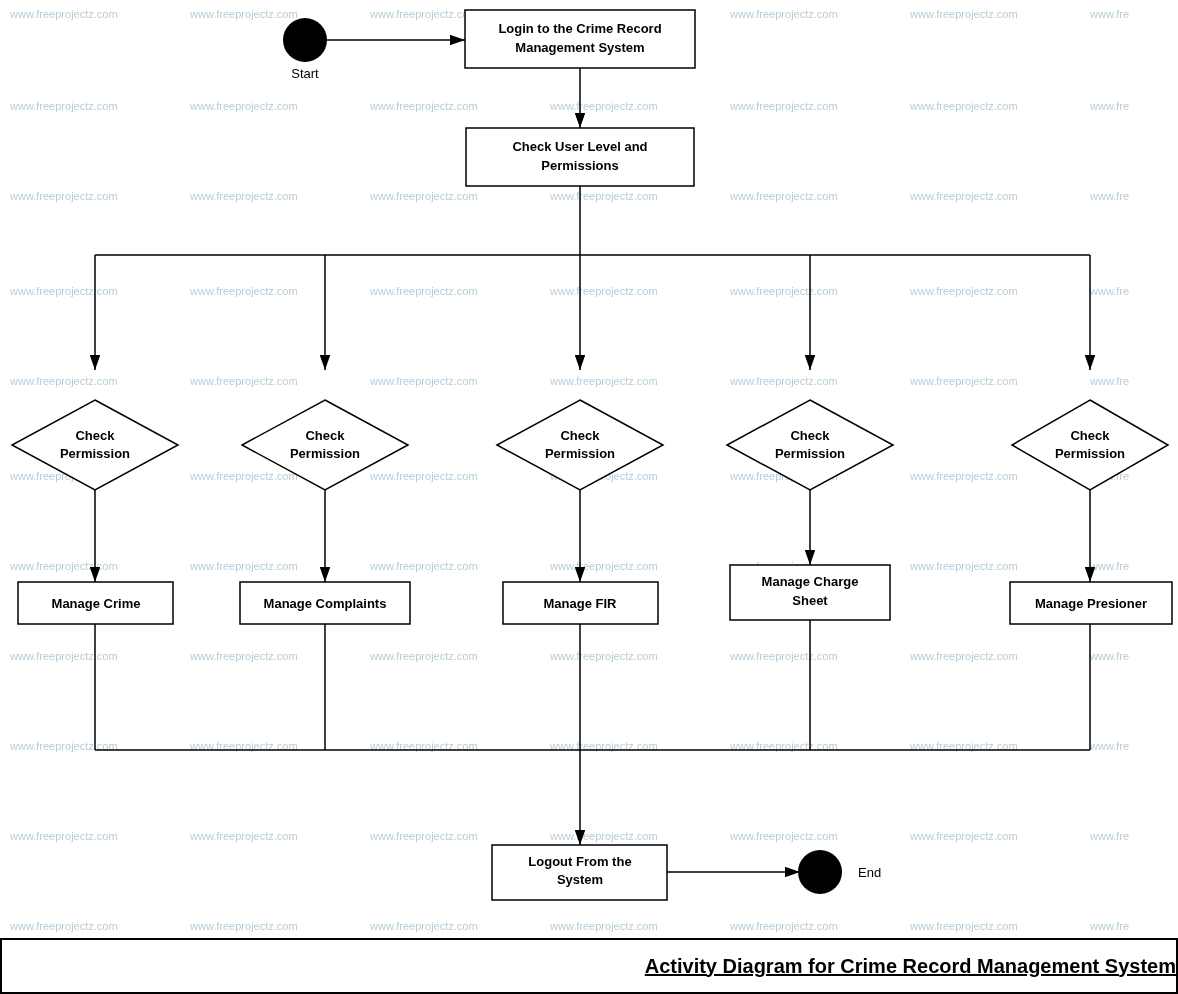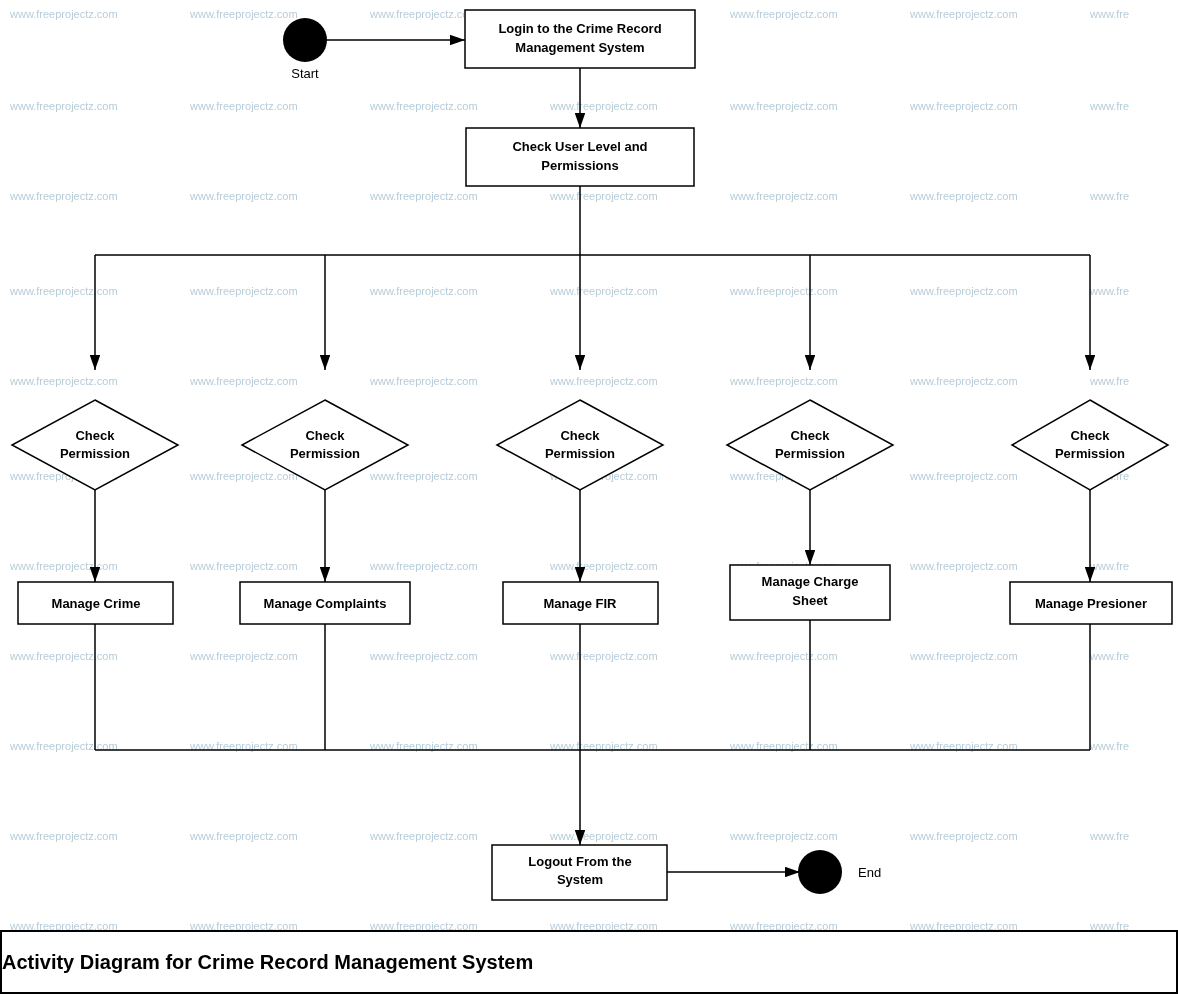--- a/index.html
+++ b/index.html
@@ -21,27 +21,28 @@
     svg.diagram {
       position: absolute;
       top: 0; left: 0;
       width: 1178px;
       height: 994px;
       z-index: 1;
     }
     .title-bar {
       position: absolute;
       bottom: 0; left: 0; right: 0;
-      height: 64px;
+      height: 56px;
       border: 2px solid #000;
       display: flex;
       align-items: center;
-      justify-content: flex-start;
+      justify-content: flex-end;
       z-index: 2;
       background: #fff;
+      text-decoration: underline;
     }
     .title-text {
       font-size: 20px;
       font-weight: bold;
       color: #000;
     }
   </style>
 </head>
 <body>
 

